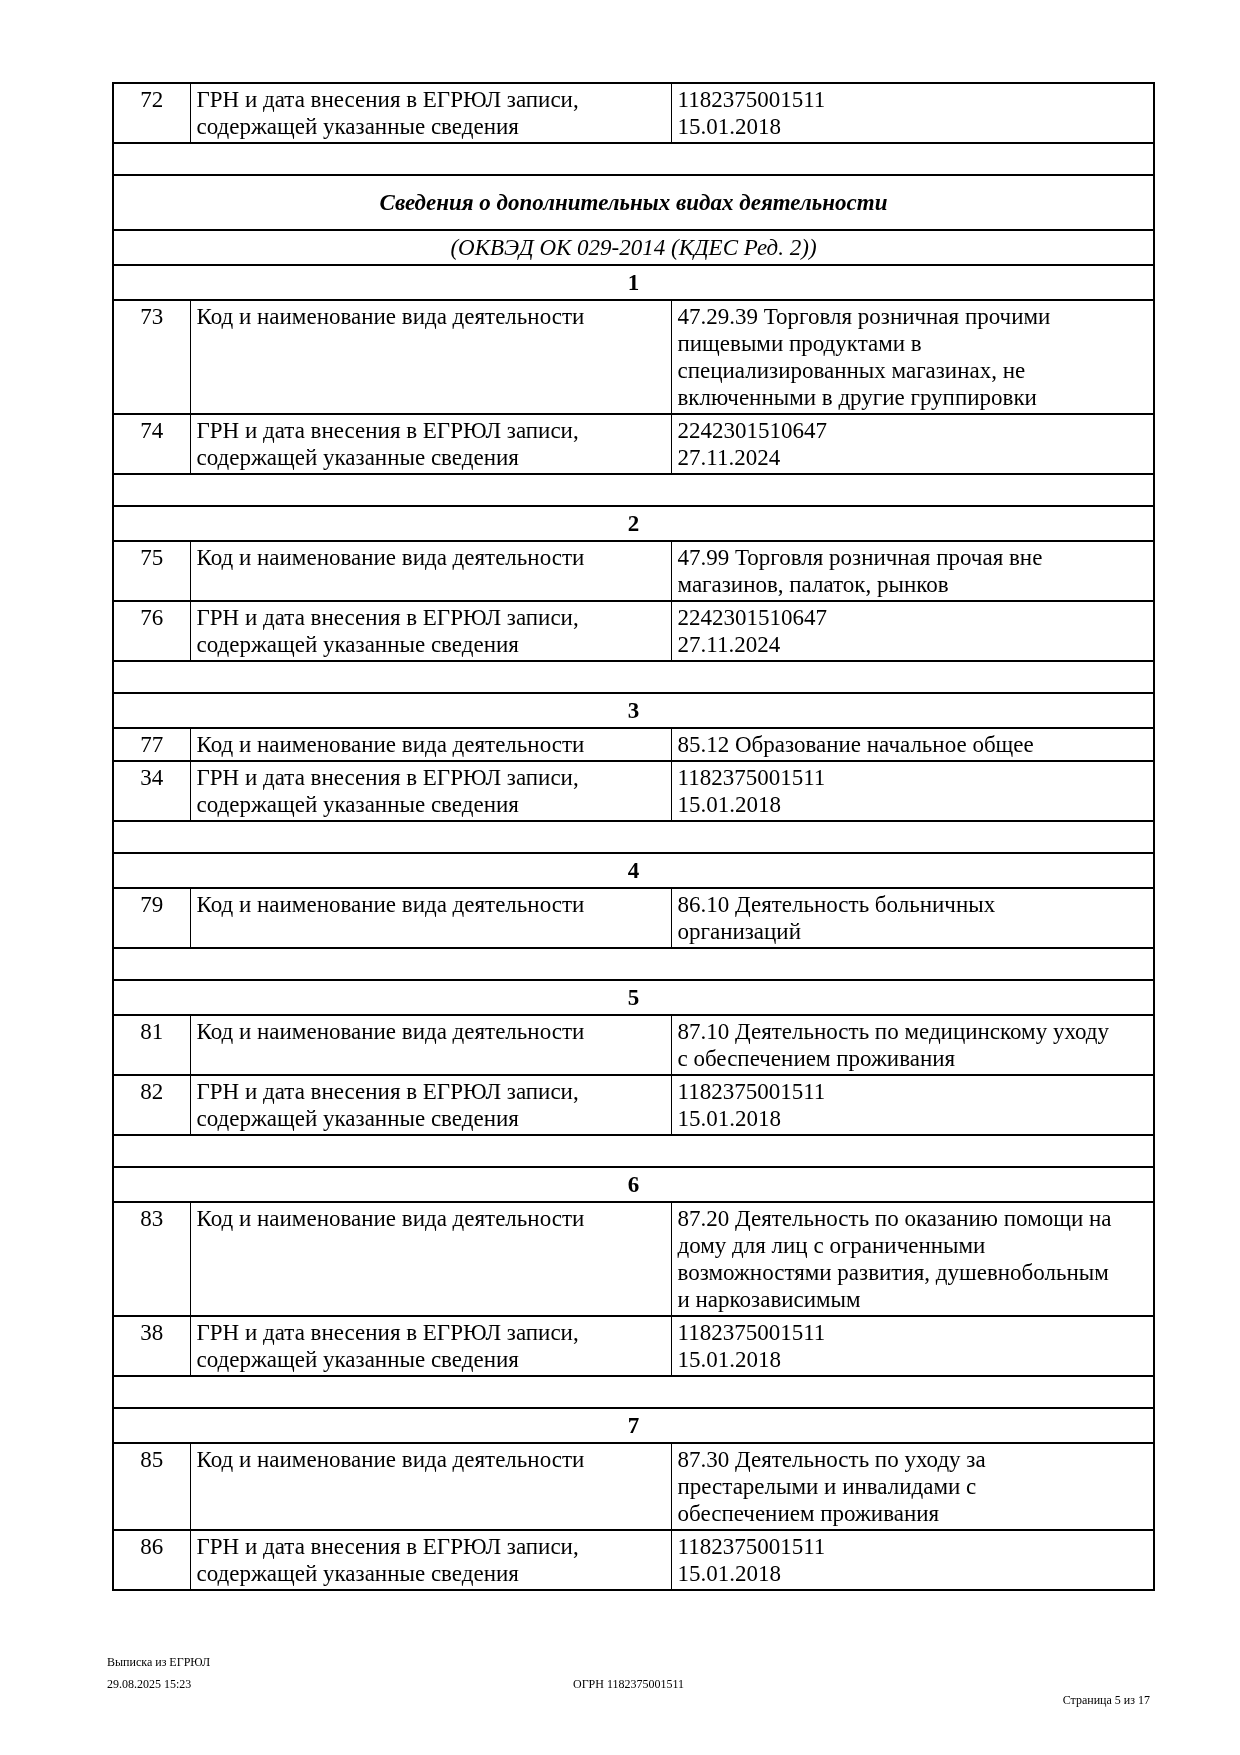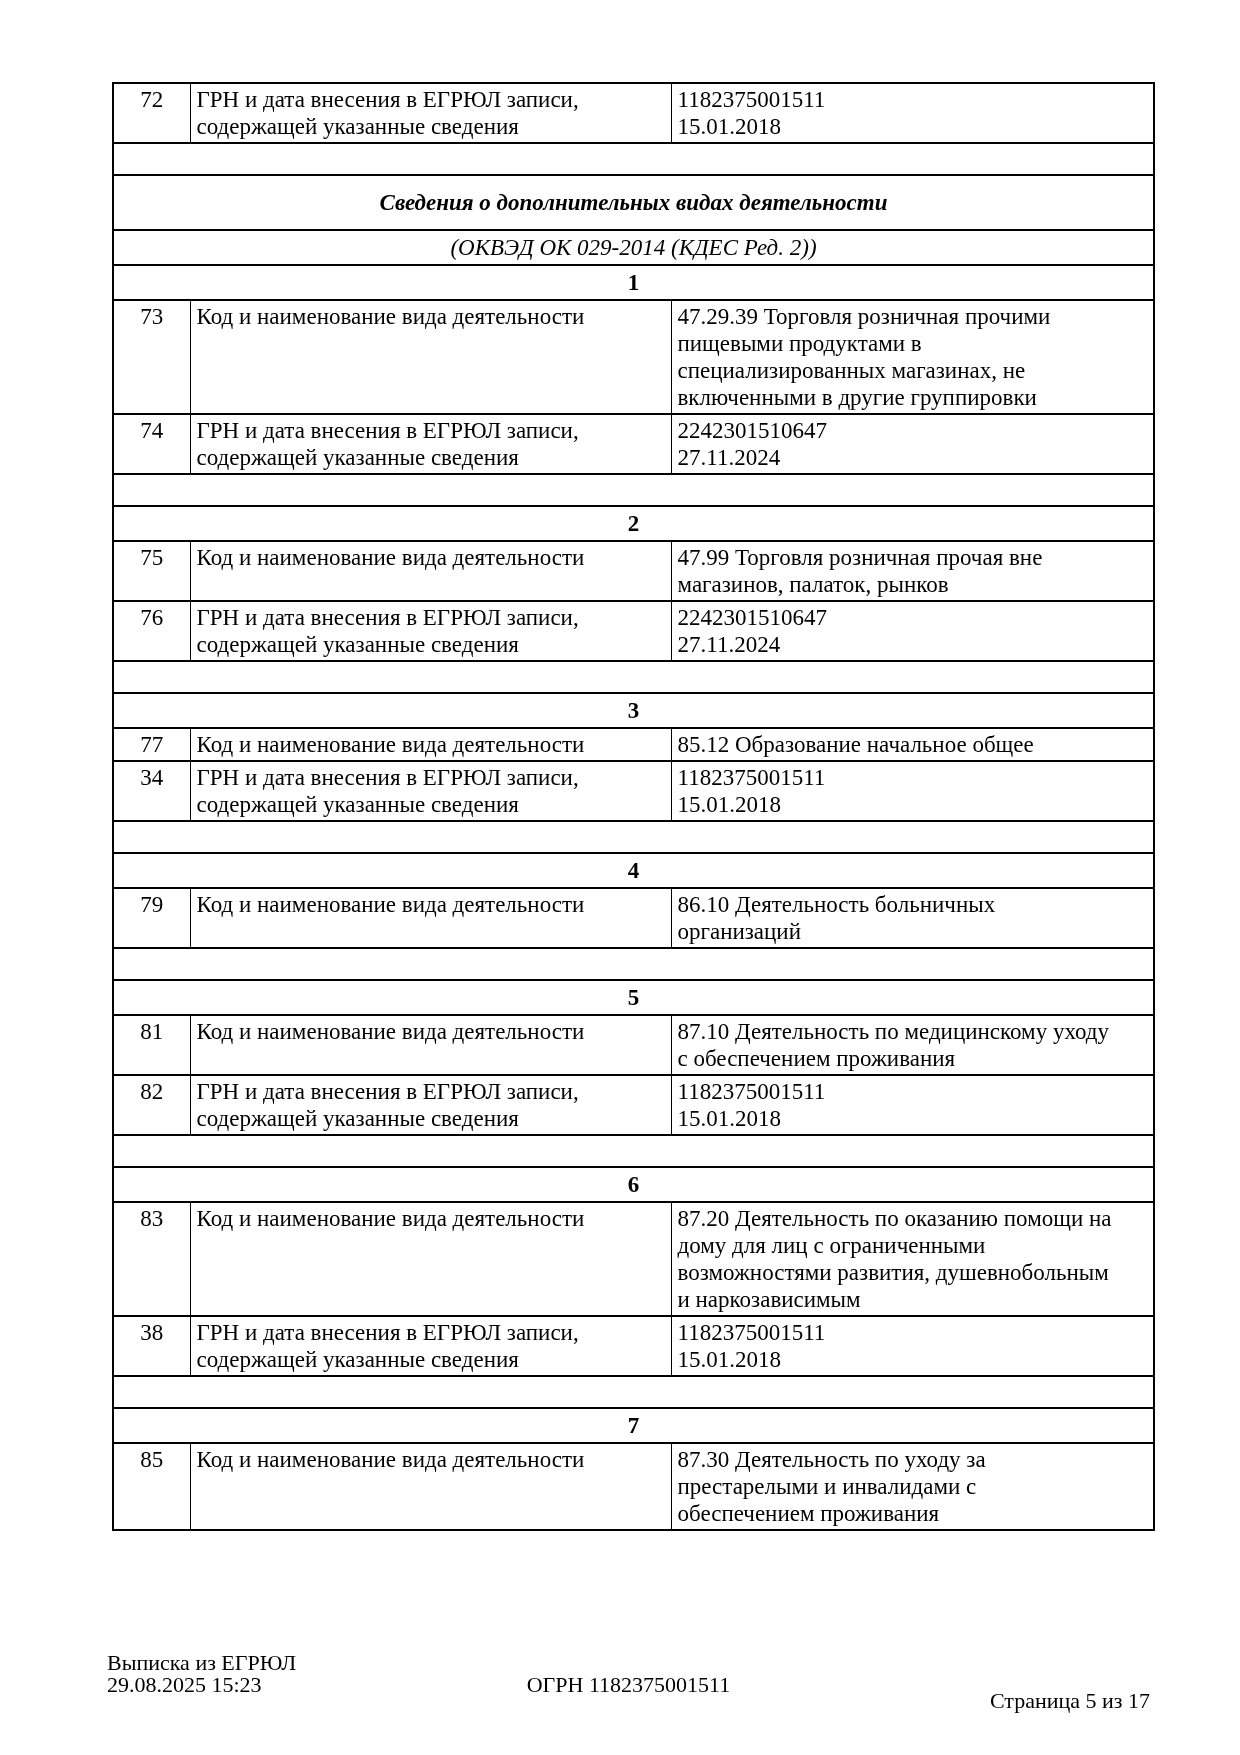--- a/index.html
+++ b/index.html
@@ -53,21 +53,21 @@
     text-align:center;
     font-weight:bold;
     padding:3px 6px;
   }
 
   .footer{
     position:absolute;
     left:107px;
     width:1043px;
     top:1652px;
-    font-size:22px;
+    font-size:12px;
     line-height:21px;
   }
   .footer .line2{
     position:relative;
     margin-top:1px;
     height:21px;
   }
   .footer .f-date{position:absolute;left:0;top:0;}
   .footer .f-ogrn{position:absolute;left:0;right:0;text-align:center;top:0;}
   .footer .f-page{position:absolute;right:0;top:16px;}
@@ -222,20 +222,27 @@
 
       <tr class="secnum">
         <td colspan="3">7</td>
       </tr>
       <tr>
         <td class="num">85</td>
         <td class="lbl">Код и наименование вида деятельности</td>
         <td class="val">87.30 Деятельность по уходу за
 престарелыми и инвалидами с
 обеспечением проживания</td>
+      </tr>
+      <tr>
+        <td class="num">86</td>
+        <td class="lbl">ГРН и дата внесения в ЕГРЮЛ записи,
+содержащей указанные сведения</td>
+        <td class="val">1182375001511
+15.01.2018</td>
       </tr>
 
     </tbody>
   </table>
 
   <div class="footer">
     <div class="line1">Выписка из ЕГРЮЛ</div>
     <div class="line2">
       <span class="f-date">29.08.2025 15:23</span>
       <span class="f-ogrn">ОГРН 1182375001511</span>

